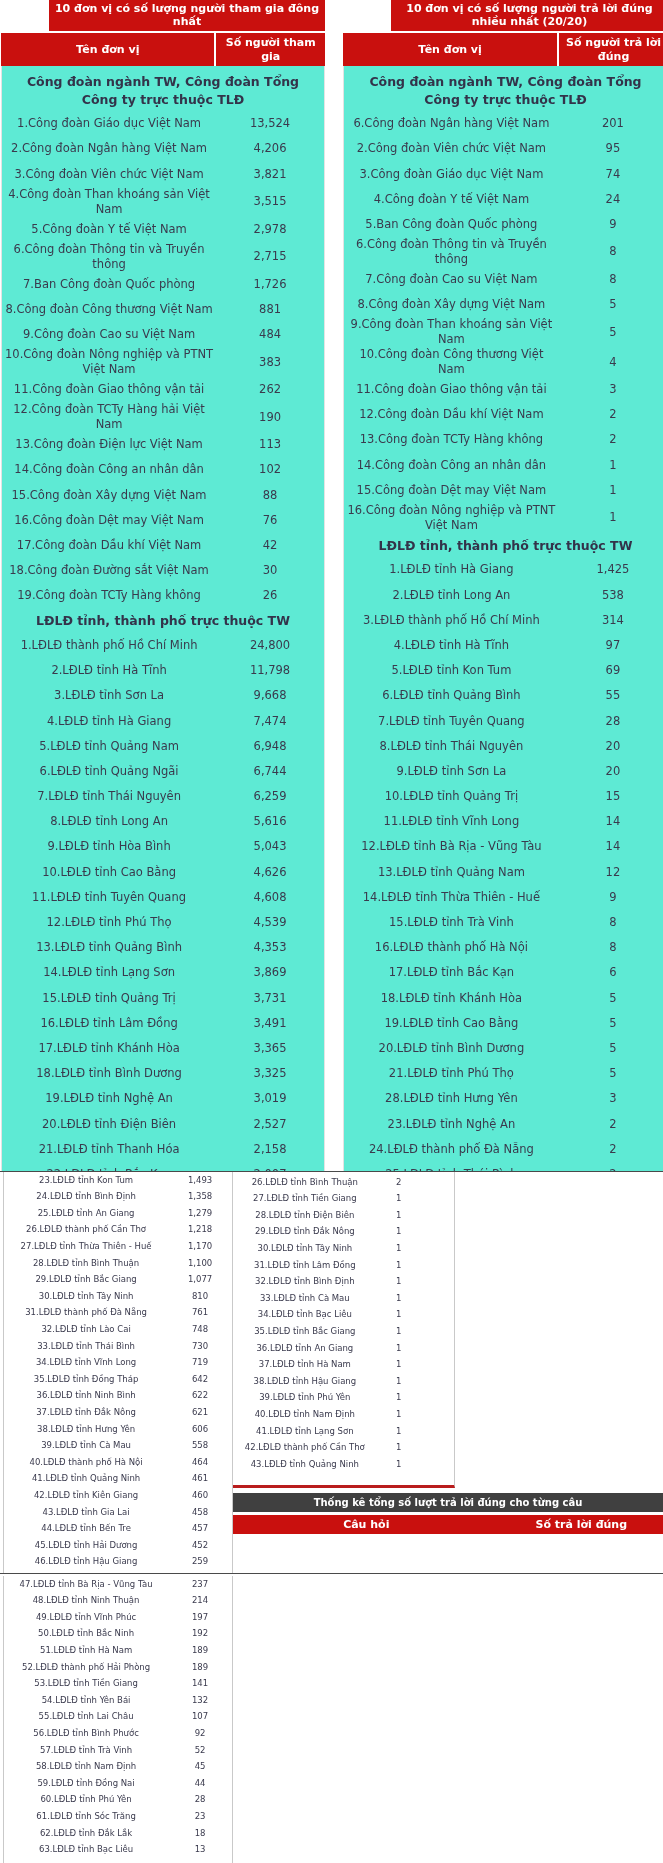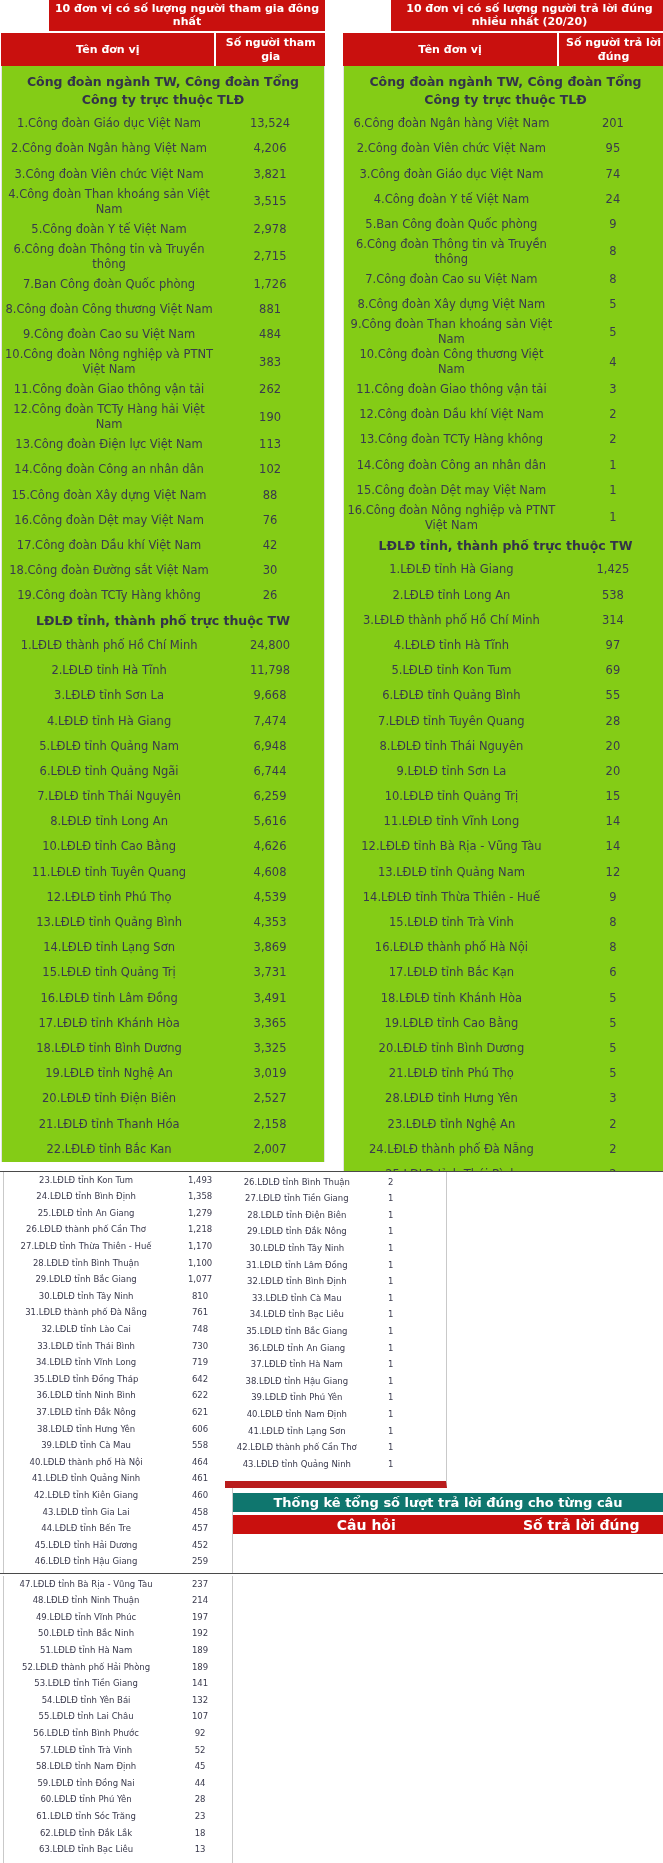--- a/index.html
+++ b/index.html
@@ -19,51 +19,51 @@
     text-align:center; line-height:1.15; margin-bottom:2px; padding:0 4px;margin-left:48px;
   }
   .bhead { display:flex; height:33px; background:#fff; }
   .bhead .hcell {
     background:#c9100e; color:#fff; font-weight:bold; font-size:11px;
     display:flex; align-items:center; justify-content:center;
     text-align:center; line-height:1.2; padding:0 6px;
   }
   .bhead .hn { width:calc(66.5% - 2px); margin-right:2px; }
   .bhead .hv { flex:1; }
-  .tbody { border-left:1px solid #e3e3e3; border-right:1px solid #e3e3e3; padding-top:3px; background:#84cc16; }
+  .tbody { border-left:1px solid #e3e3e3; border-right:1px solid #e3e3e3; padding-top:3px; background:#5eead4; }
   .bsec { font-weight:bold; font-size:12.5px; text-align:center; line-height:1.4; padding:4px 8px 3px; color:#33334a; }
   .brow { display:flex; min-height:25.2px; align-items:center; }
   .bc { font-size:11.5px; line-height:1.3; text-align:center; }
   .bname { width:66.5%; padding:0 3px; }
   .bval  { width:33.5%; padding:0 2px; }
 
   .hline { position:absolute; left:0; width:663px; height:1px; background:#4a4a4a; }
   #line1 { top:1171px; }
   #line2 { top:1573px; }
 
   .spanel { position:absolute; background:#fff;
     border-left:1px solid #c9c9c9; border-right:1px solid #c9c9c9; }
   #ls1 { left:3px;   top:1172px; width:230px; height:401px; }
-  #rs  { left:225px; top:1172px; width:222px; height:316px; border-left:none; border-bottom:7px solid #b91c1c; padding-top:2px; }
+  #rs  { left:233px; top:1172px; width:222px; height:316px; border-left:none; border-bottom:3px solid #b91c1c; padding-top:2px; }
   #ls2 { left:3px;   top:1576px; width:230px; height:289px; }
   .srow { height:16.6px; display:flex; align-items:center; }
   .sc { font-size:8.5px; line-height:1.1; text-align:center; color:#3a3a4d; }
   .sname { width:72%; padding:0 2px; }
   .sval  { width:28%; }
   #rs .sname { width:65%; }
   #rs .sval  { width:20%; }
 
   #banner { position:absolute; left:233px; top:1493px; width:430px; }
   .bnr-title {
-    height:19px; background:#0f766e; color:#fff; font-weight:bold; font-size:13px;
+    height:19px; background:#404040; color:#fff; font-weight:bold; font-size:10px;
     display:flex; align-items:center; justify-content:center; margin-bottom:3px;
   }
   .bnr-cols { height:19px; background:#c9100e; display:flex; }
   .bnr-cols .bq, .bnr-cols .bcv {
-    color:#fff; font-weight:bold; font-size:14px;
+    color:#fff; font-weight:bold; font-size:11px;
     display:flex; align-items:center; justify-content:center;
   }
   .bq  { width:62%; }
   .bcv { width:38%; }
 </style>
 </head>
 <body>
 
 <div class="top-section">
 
@@ -178,20 +178,24 @@
         </div>
         <div class="brow">
           <div class="bc bname">7.LĐLĐ tỉnh Thái Nguyên</div>
           <div class="bc bval">6,259</div>
         </div>
         <div class="brow">
           <div class="bc bname">8.LĐLĐ tỉnh Long An</div>
           <div class="bc bval">5,616</div>
         </div>
         <div class="brow">
+          <div class="bc bname">9.LĐLĐ tỉnh Hòa Bình</div>
+          <div class="bc bval">5,043</div>
+        </div>
+        <div class="brow">
           <div class="bc bname">10.LĐLĐ tỉnh Cao Bằng</div>
           <div class="bc bval">4,626</div>
         </div>
         <div class="brow">
           <div class="bc bname">11.LĐLĐ tỉnh Tuyên Quang</div>
           <div class="bc bval">4,608</div>
         </div>
         <div class="brow">
           <div class="bc bname">12.LĐLĐ tỉnh Phú Thọ</div>
           <div class="bc bval">4,539</div>

